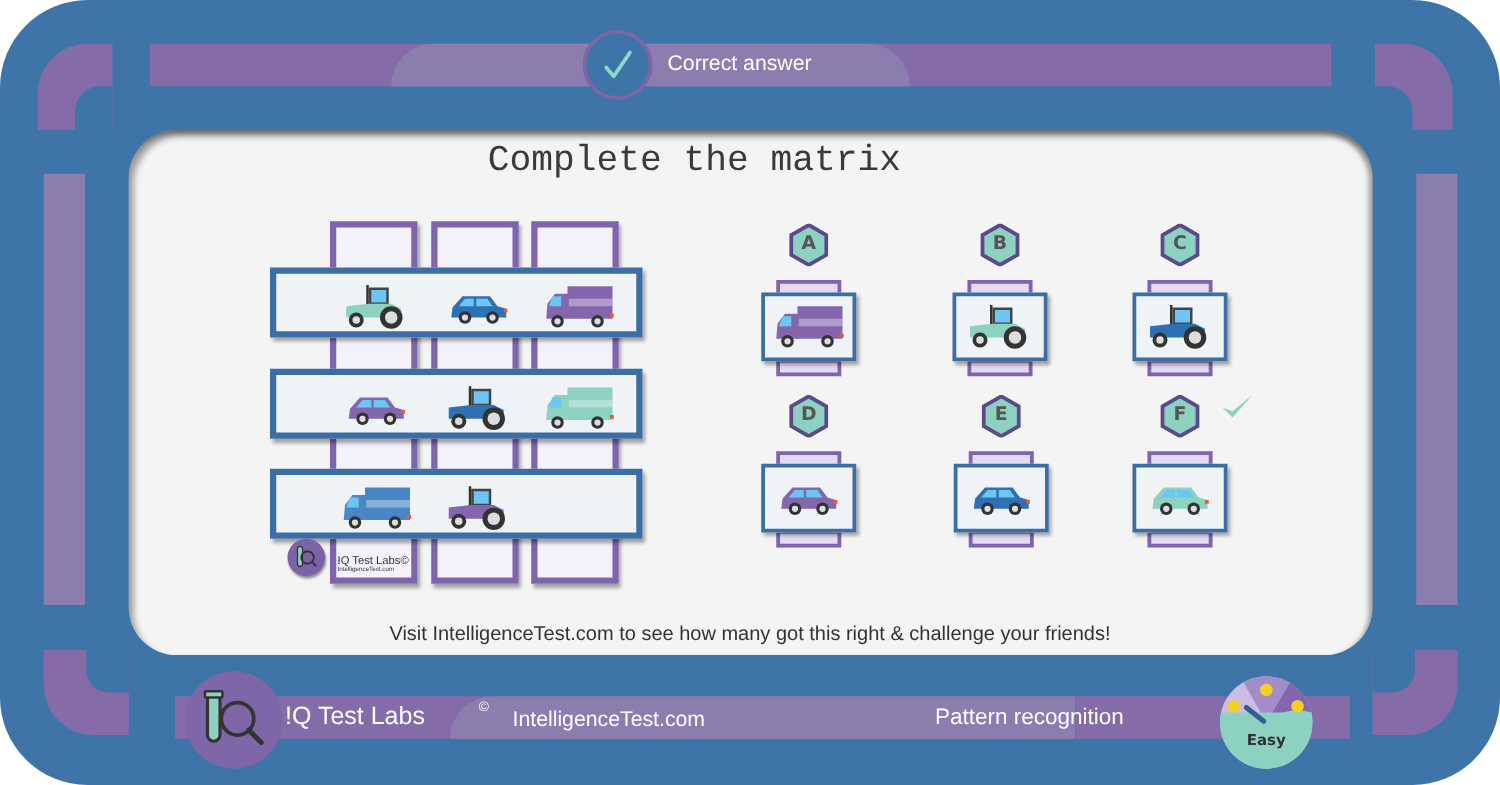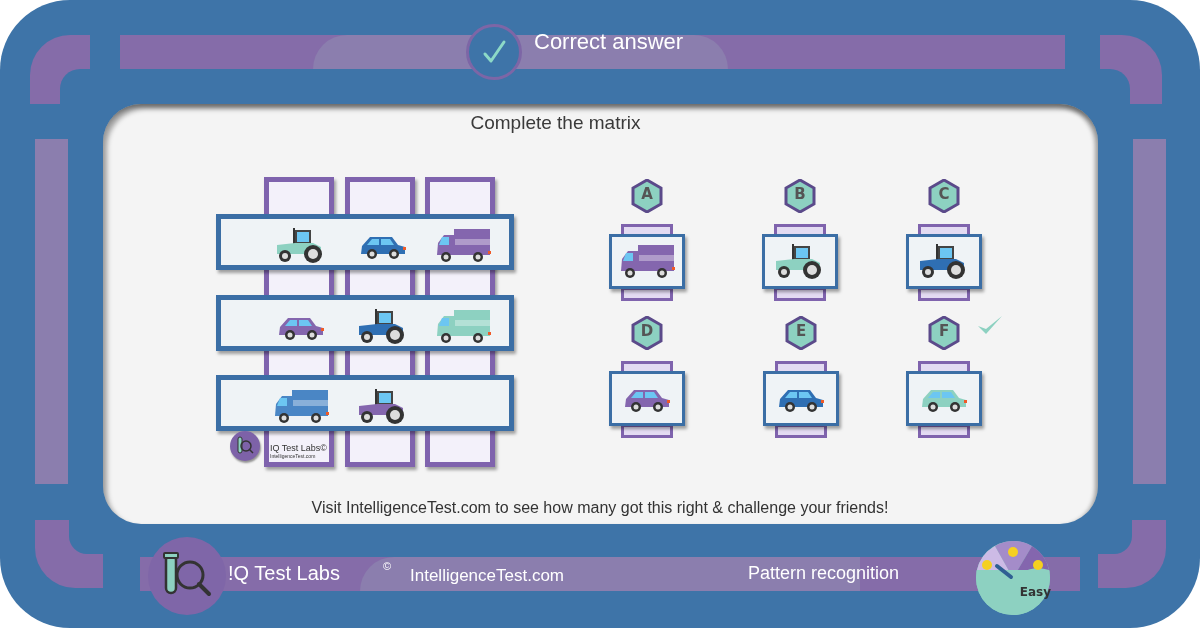--- a/index.html
+++ b/index.html
@@ -32,30 +32,30 @@
     background: #3e74a8; border-radius: 0 20px 0 0; }
   .corner-bl { left: 35px; top: 520px; width: 68px; height: 68px; border-radius: 0 0 0 40px; }
   .corner-bl::after { content: ""; position: absolute; left: 34px; top: 0; width: 34px; height: 34px;
     background: #3e74a8; border-radius: 0 0 0 18px; }
   .corner-br { left: 1098px; top: 520px; width: 68px; height: 68px; border-radius: 0 0 40px 0; }
   .corner-br::after { content: ""; position: absolute; left: 0; top: 0; width: 34px; height: 34px;
     background: #3e74a8; border-radius: 0 0 18px 0; }
 
   .status-badge { position: absolute; left: 466px; top: 24px; width: 56px; height: 56px; border-radius: 50%;
     background: #3e74a8; border: 3px solid #7d66a6; display: flex; align-items: center; justify-content: center; }
-  .status-text { position: absolute; left: 534px; top: 29px; color: #ffffff; font-size: 22px;
+  .status-text { position: absolute; left: 534px; top: 41px; color: #ffffff; font-size: 17px;
     font-family: "Liberation Sans", sans-serif; }
 
   .card { position: absolute; left: 103px; top: 104px; width: 995px; height: 420px;
     background: #f4f4f4; border-radius: 38px; box-shadow: -3px 3px 4px rgba(0,0,0,0.35) inset, 0 0 0 0 #000; }
   .card-shadow { position: absolute; left: 103px; top: 104px; width: 995px; height: 420px; border-radius: 38px;
     box-shadow: inset 4px 5px 5px rgba(0,0,0,0.35); pointer-events: none; }
 
   .title { position: absolute; left: 0; width: 1111px; top: 112px; text-align: center;
-    font-size: 19px; color: #3a3a3a; font-family: Liberation Sans, sans-serif; }
+    font-size: 29px; color: #3a3a3a; font-family: Liberation Mono, monospace; }
 
   
   .col { position: absolute; top: 177px; width: 70px; height: 290px; background: #f3f1fa;
     border: 5px solid #7f63ad; box-shadow: 2px 3px 3px rgba(0,0,0,0.35); }
   .row { position: absolute; left: 216px; width: 298px; height: 56px; background: #eff3f6;
     border: 5px solid #3b6ea5; box-shadow: 2px 3px 3px rgba(0,0,0,0.35); }
   .cell { position: absolute; top: 10px; width: 64px; height: 34px; display: flex; align-items: center; justify-content: center; }
 
   .mini-logo { position: absolute; left: 230px; top: 431px; width: 30px; height: 30px; border-radius: 50%;
     background: #7d62a8; box-shadow: 1px 2px 2px rgba(0,0,0,0.4); }
@@ -87,21 +87,21 @@
   .brand-name { position: absolute; left: 228px; top: 562px; color: #fff; font-size: 20px;
     font-family: "Liberation Sans", sans-serif; }
   .brand-copy { position: absolute; left: 383px; top: 560px; color: #fff; font-size: 11px;
     font-family: "Liberation Sans", sans-serif; }
   .brand-site { position: absolute; left: 410px; top: 566px; color: #fff; font-size: 17px;
     font-family: "Liberation Sans", sans-serif; }
   .category { position: absolute; left: 748px; top: 563px; color: #fff; font-size: 18px;
     font-family: "Liberation Sans", sans-serif; text-align: right; }
 
   .gauge { position: absolute; left: 975px; top: 540px; width: 76px; height: 76px; }
-  .gauge-label { position: absolute; left: 975px; top: 585px; width: 76px; text-align: right;
+  .gauge-label { position: absolute; left: 975px; top: 585px; width: 76px; text-align: center;
     font-weight: bold; font-size: 12px; color: #333; font-family: "DejaVu Sans", sans-serif; }
 </style>
 </head>
 <body>
 
 <div class="frame"></div>
 
 <div class="stripe top-bar"></div>
 <div class="top-pill"></div>
 <div class="stripe bottom-bar"></div>

